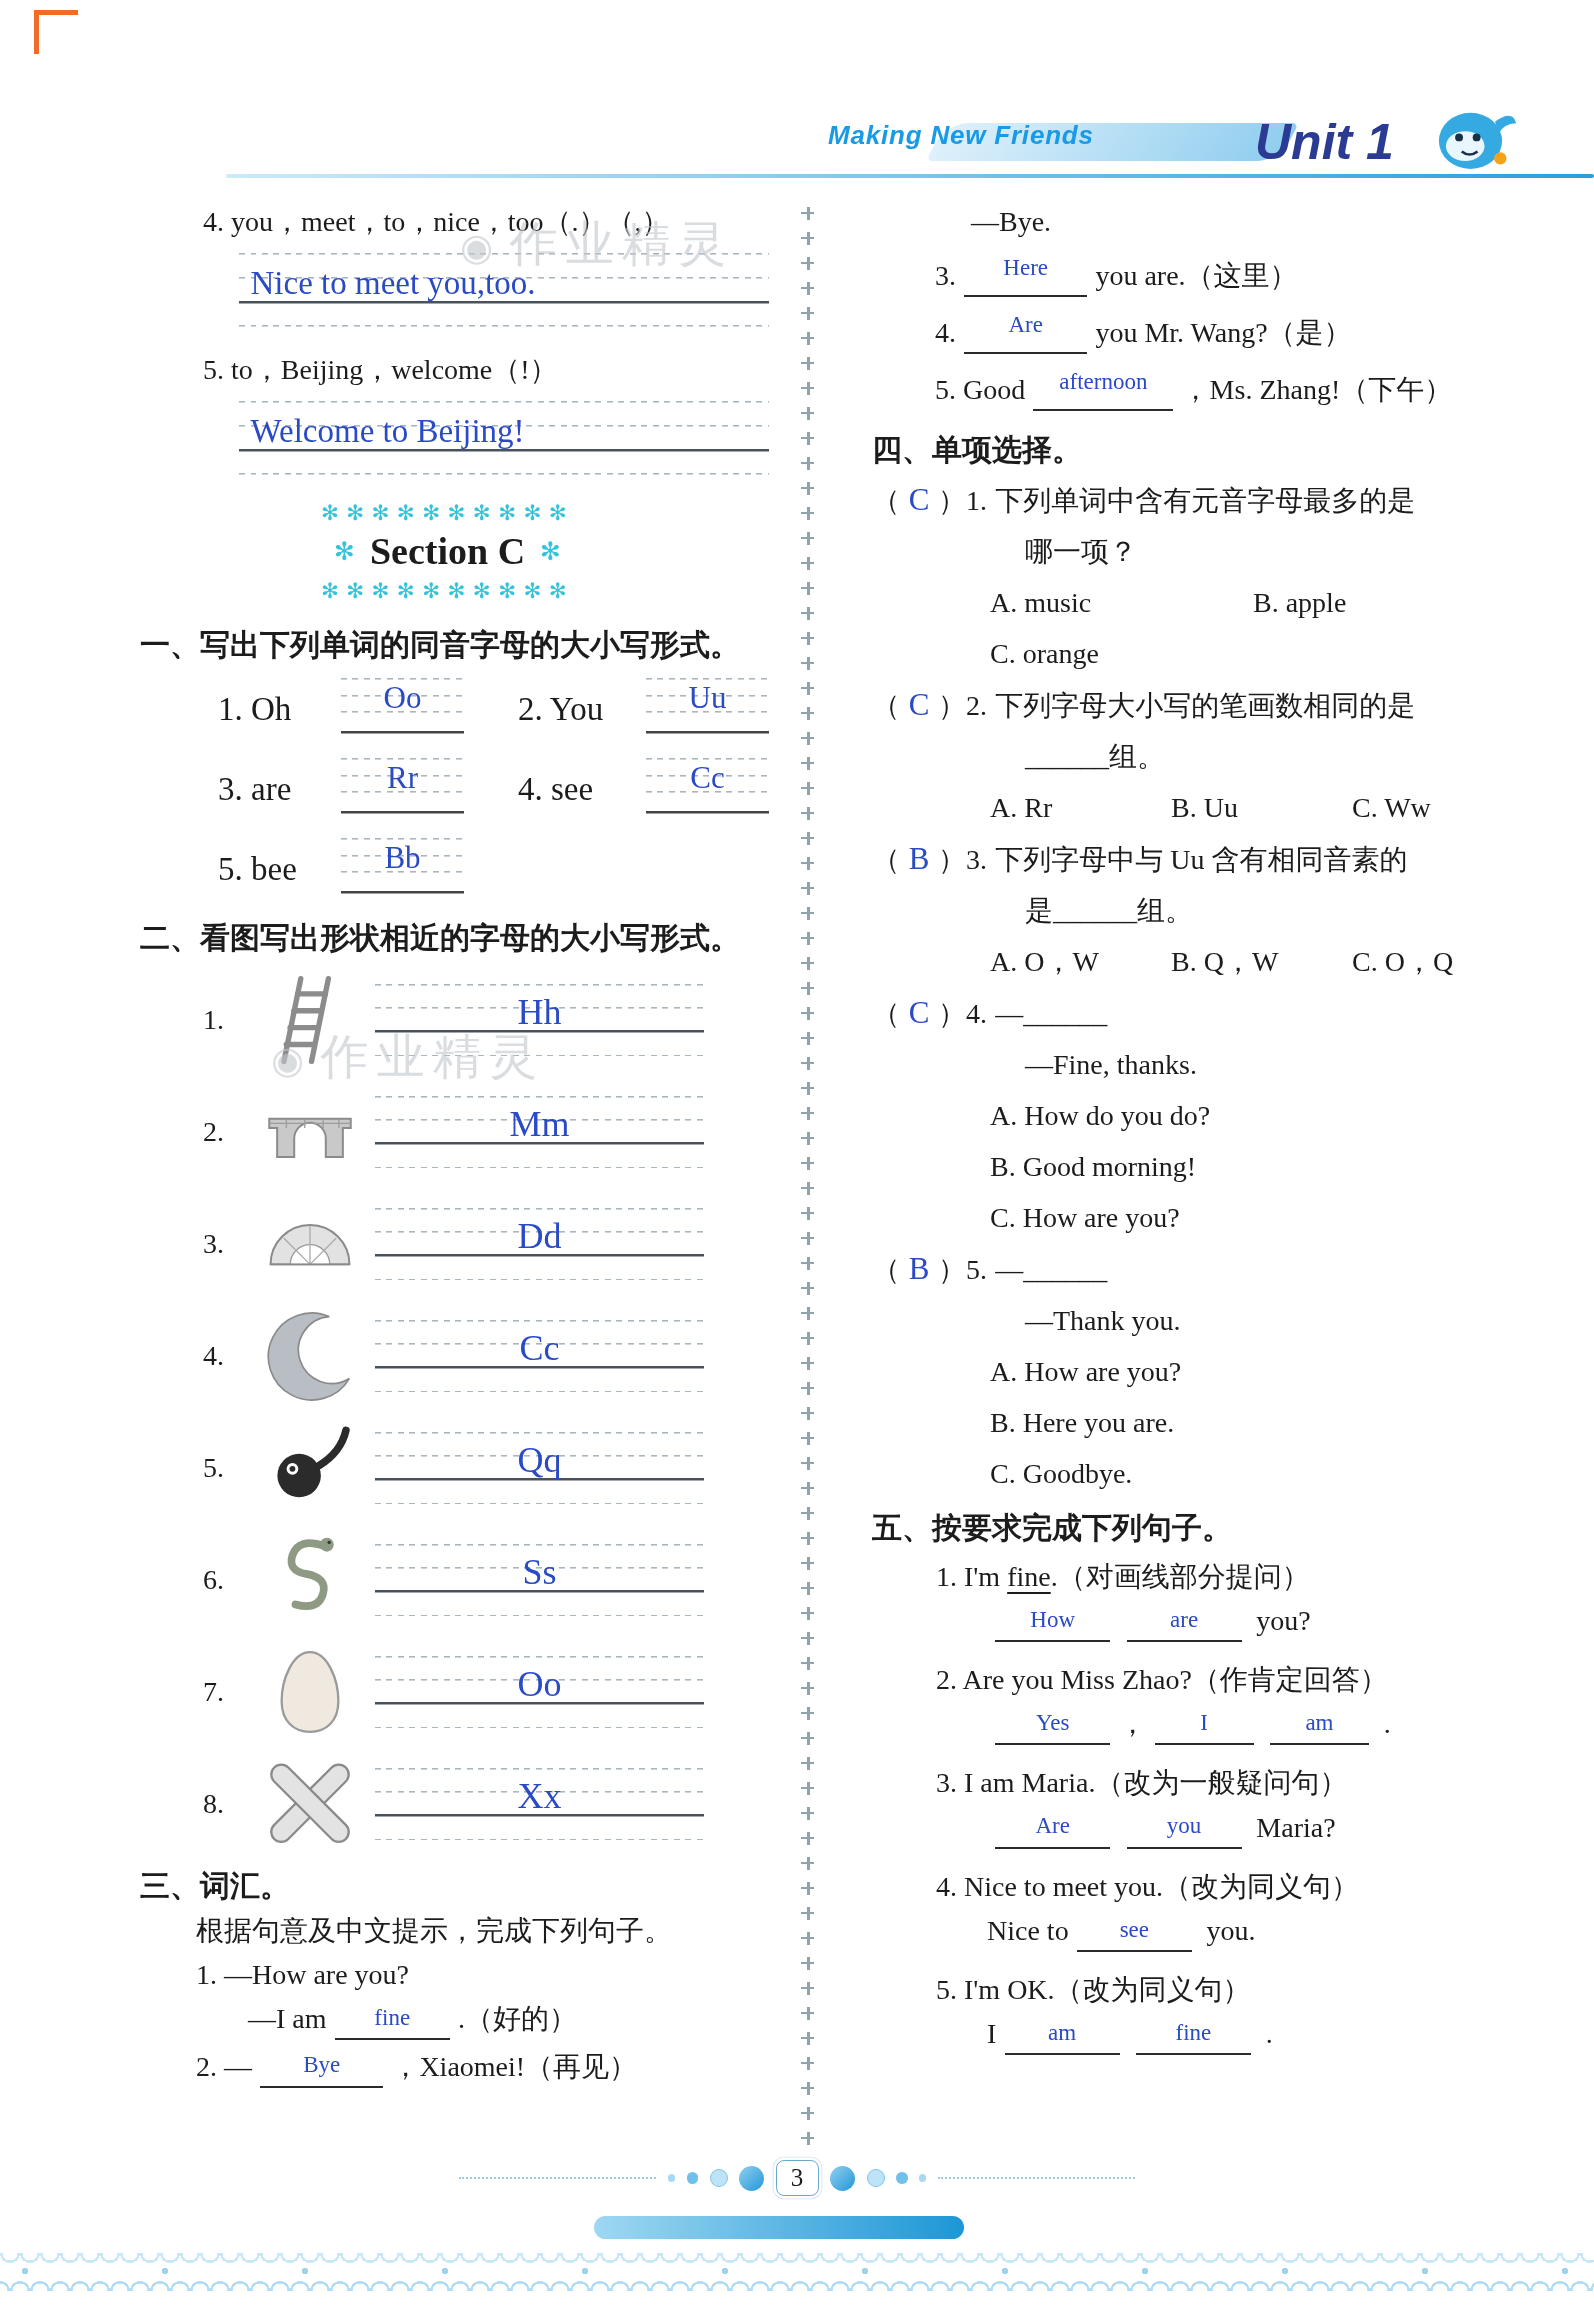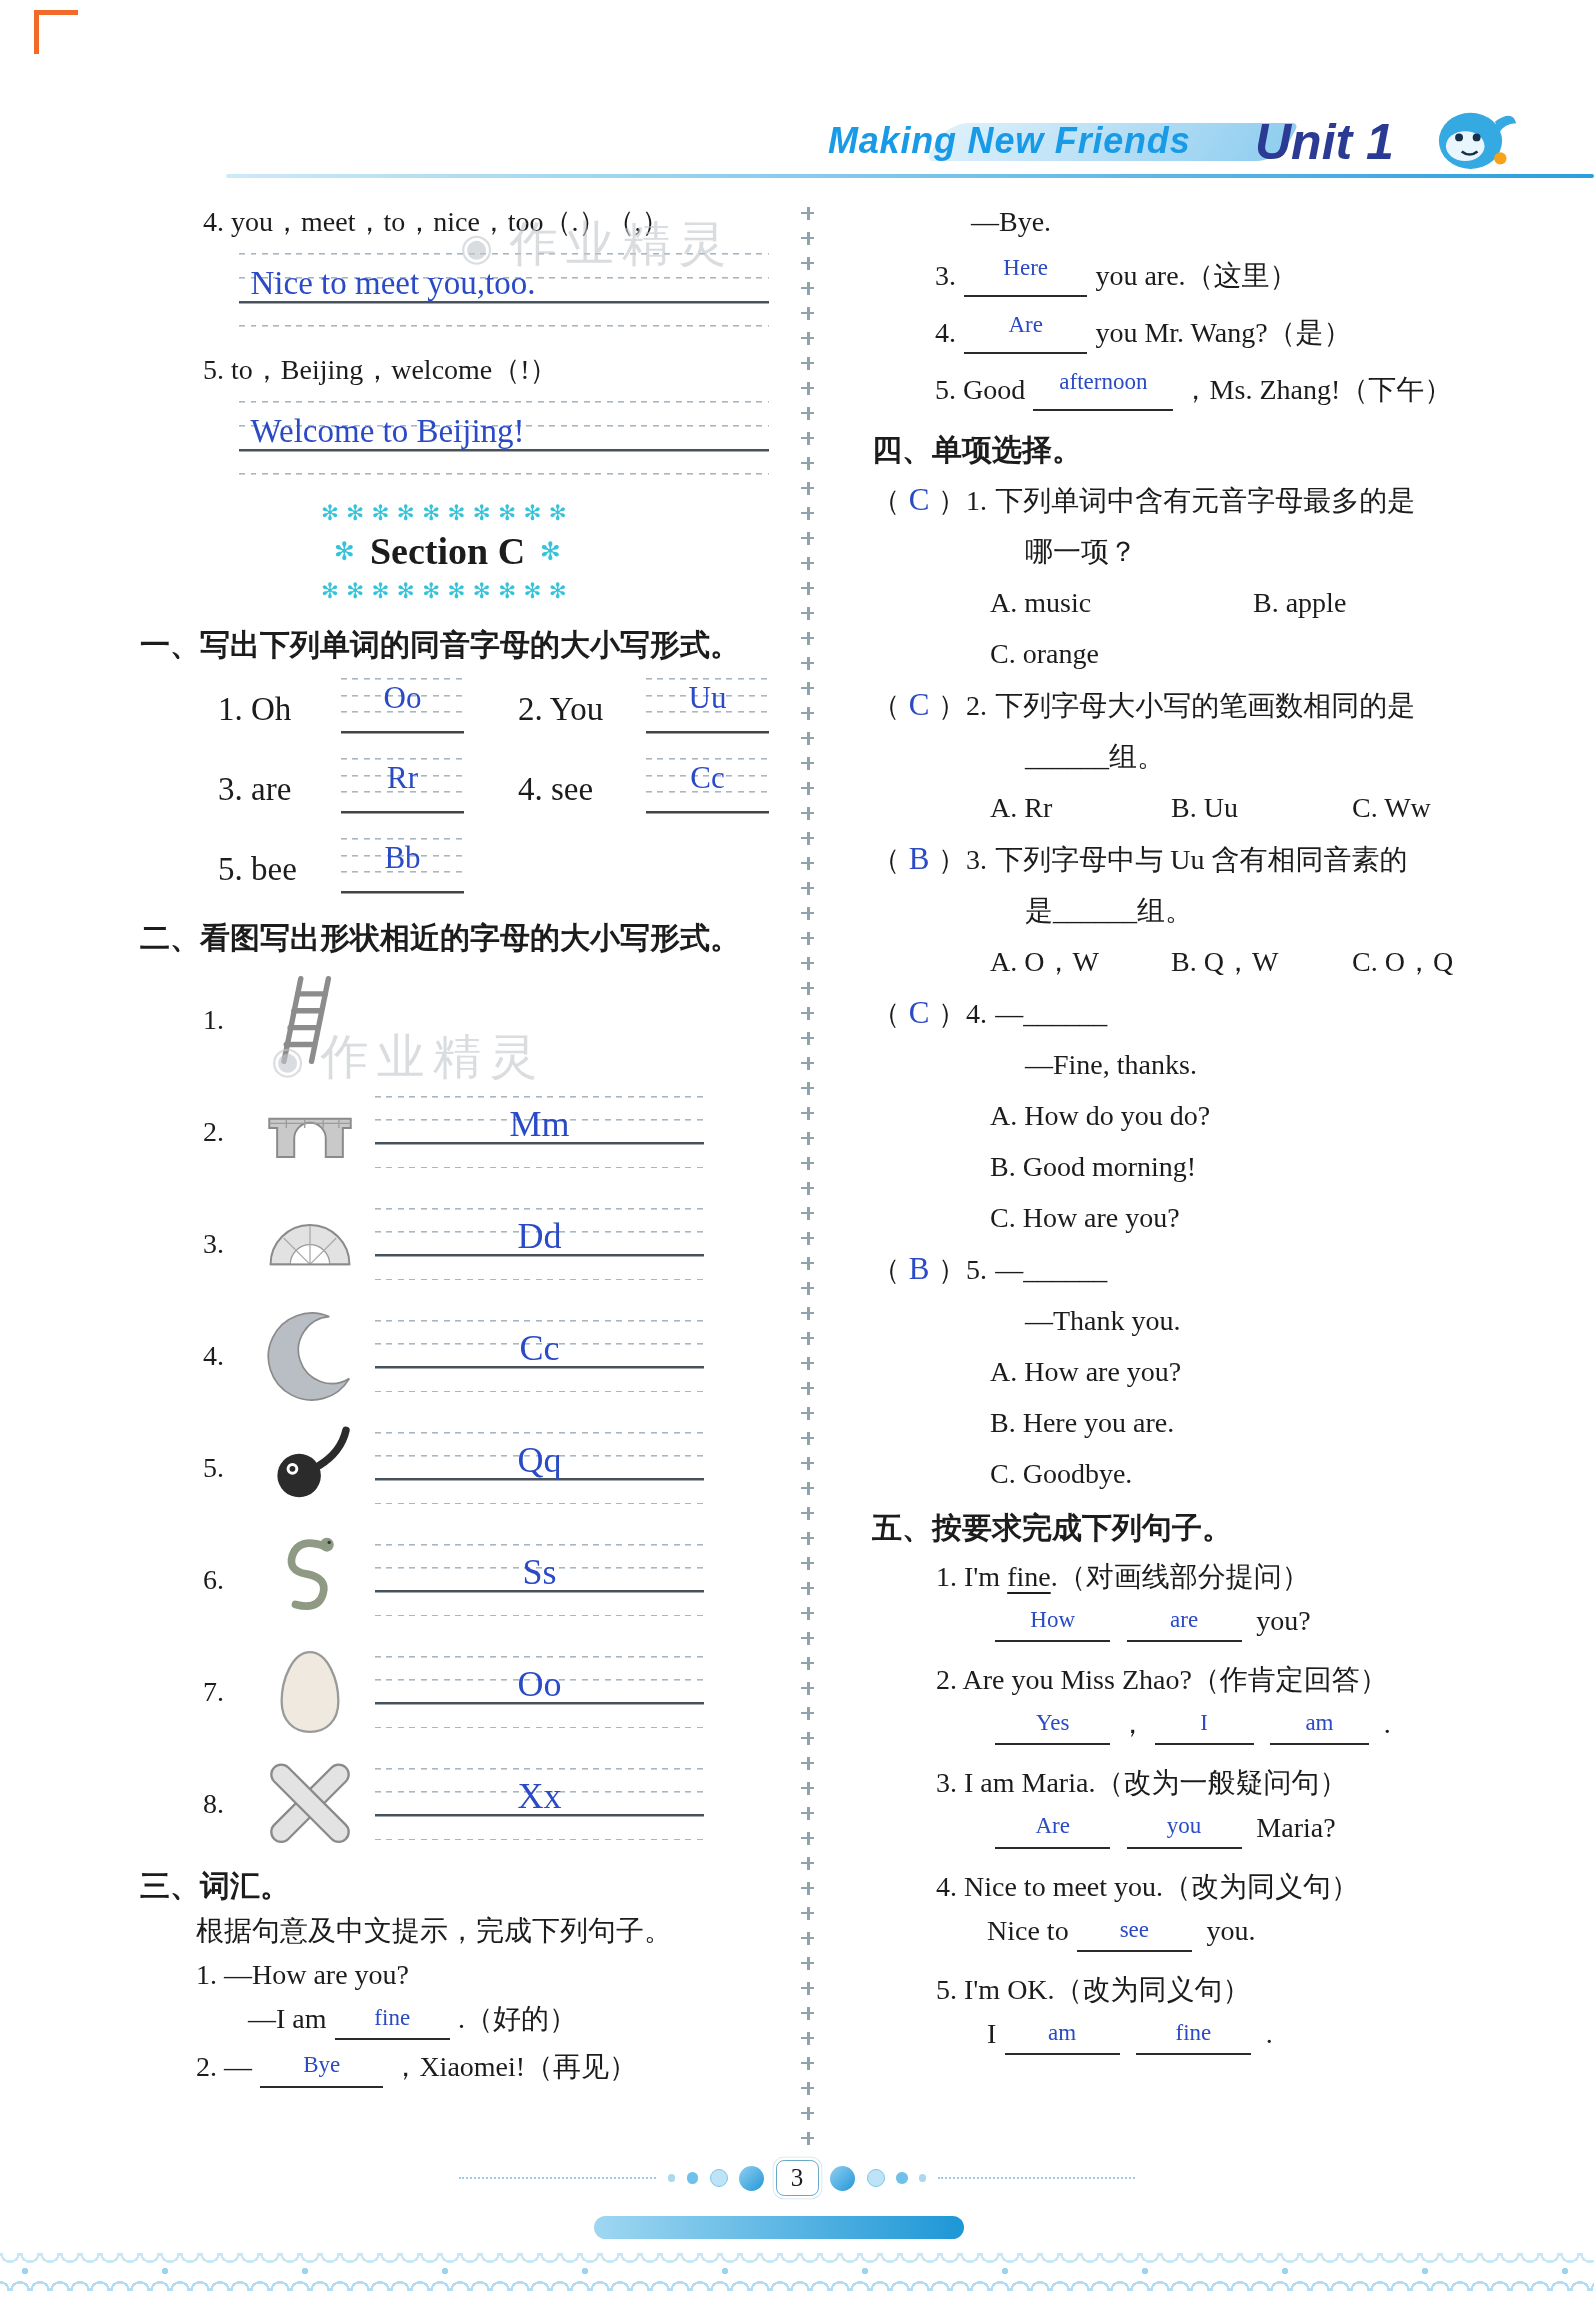--- a/index.html
+++ b/index.html
@@ -7,21 +7,21 @@
   body { font-family:"Liberation Serif","DejaVu Serif",serif; }
   .sheet { position:relative; width:1594px; height:2307px; background:#ffffff; overflow:hidden; color:#1c1c1c; }
 
   
   .corner-mark { position:absolute; left:34px; top:10px; width:44px; height:44px;
                  border-left:5.7px solid #f26a2a; border-top:5.7px solid #f26a2a; }
   .hdr-swoosh { position:absolute; left:936px; top:123px; width:353px; height:38px;
                 background:linear-gradient(100deg,#dff1fb,#8fcdef); border-radius:21.4px 6.6px 21.4px 6.6px;
                 transform:skewX(-28deg); }
   .hdr-title { position:absolute; left:828px; top:120px; font-family:"Liberation Sans","DejaVu Sans",sans-serif;
-               font-style:italic; font-weight:bold; font-size:36px; color:#189ae6; letter-spacing:0.8px; }
+               font-style:italic; font-weight:bold; font-size:26px; color:#189ae6; letter-spacing:0.8px; }
   .hdr-unit { position:absolute; left:1255px; top:113px; font-family:"Liberation Sans","DejaVu Sans",sans-serif;
               font-style:italic; font-weight:bold; font-size:50px; color:#2b3a92; }
   .hdr-rule { position:absolute; left:226px; top:174px; width:1368px; height:4.1px;
               background:linear-gradient(to right,#cdeaf8,#2a9fdc); border-radius:2.5px; }
   .mascot { position:absolute; left:1429px; top:97px; width:90px; height:79px; }
 
   
   .wm { position:absolute; z-index:6; color:#c3c7cc; opacity:.6; font-size:48px; letter-spacing:8.2px;
         font-family:"Liberation Sans","DejaVu Sans",sans-serif; white-space:nowrap; }
   .wm .wm-logo { font-size:38px; margin-right:8.2px; color:#c3c7cc; }
@@ -233,20 +233,23 @@
             <g stroke="#8c8c8c" stroke-width="7" stroke-linecap="round" fill="none">
           <path d="M48 6 L26 114"></path>
               <path d="M84 6 L62 114"></path>
           <path d="M44 26 L80 26"></path>
               <path d="M39 48 L75 48"></path>
               <path d="M34 70 L70 70"></path>
               <path d="M29 92 L65 92"></path>
         </g>
           </svg>
       </span>
+      <div class="guide guide-pic">
+          <span class="ga">Hh</span>
+        </div>
     </div>
 
     <div class="ex2-row">
       <span class="ex2-num">2.</span>
       <span class="icon-box">
         <svg viewBox="0 0 140 100">
           <path d="M8 30 H132 V44 H120 V88 H94 V60 A24 24 0 0 0 46 60 V88 H20 V44 H8 Z" fill="#c9c9c9" stroke="#8a8a8a" stroke-width="3"></path>
           <path d="M8 37 H132 M34 30 V44 M62 30 V44 M90 30 V44 M114 30 V44" stroke="#9c9c9c" stroke-width="2" fill="none"></path>
         </svg>
       </span>

